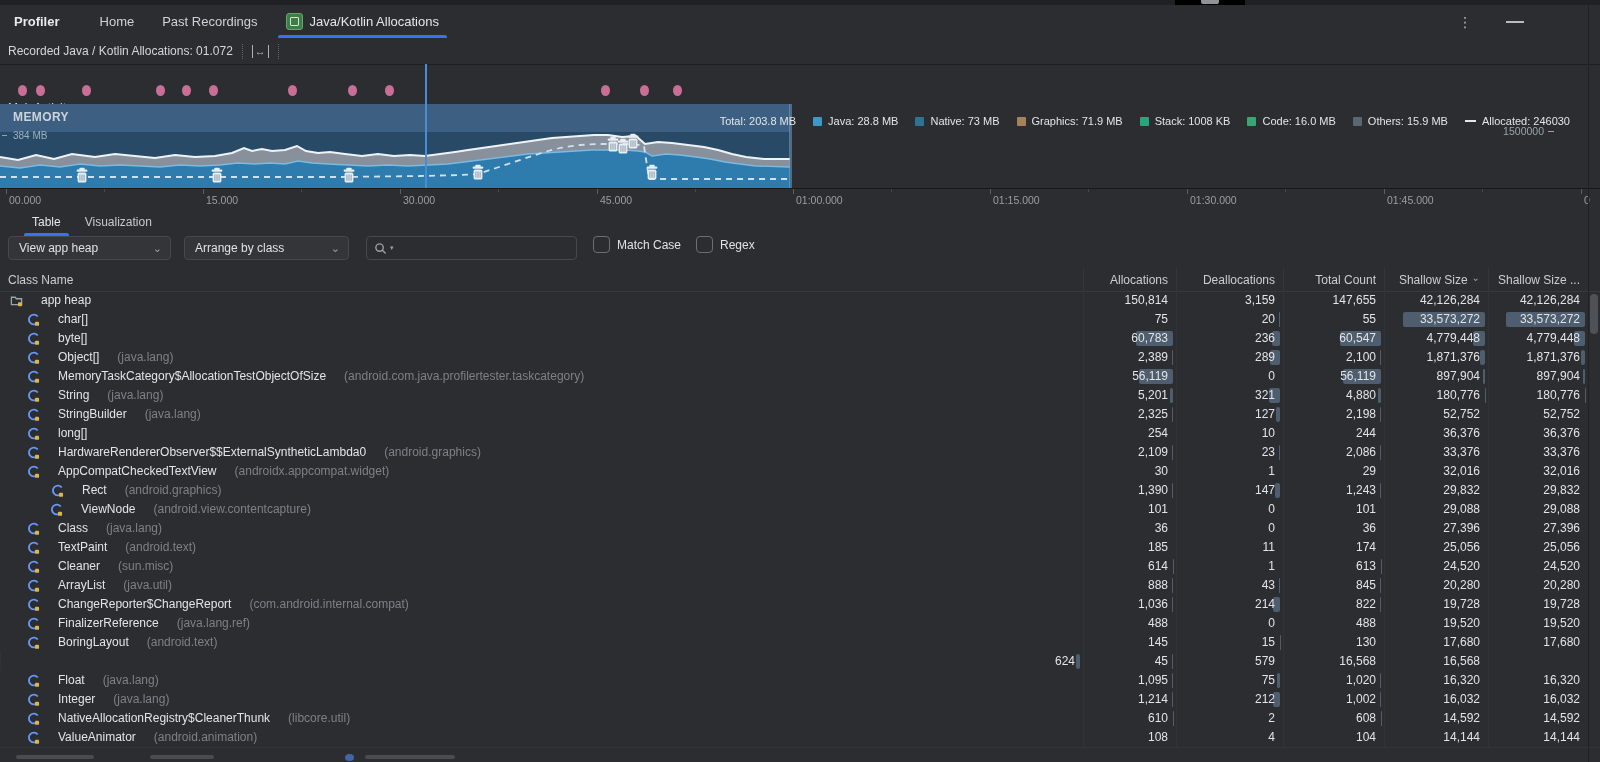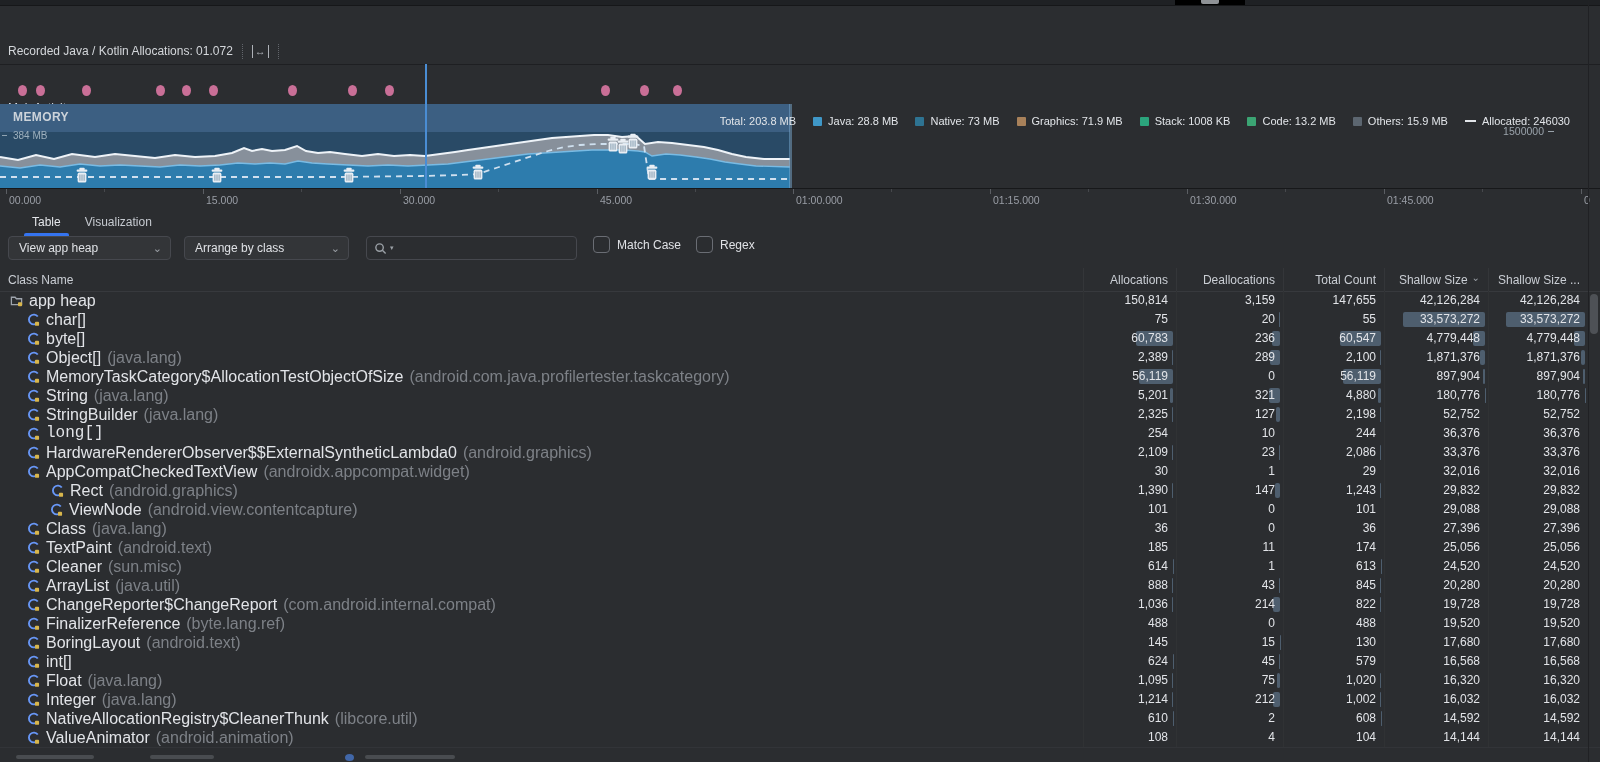--- a/index.html
+++ b/index.html
@@ -82,21 +82,21 @@
   .thead{position:absolute;top:268px;left:0;right:0;height:23px;border-bottom:1px solid #37393d;background:#2b2d30}
   .hcell{display:flex;align-items:center;height:23px;font-size:12px;color:#caced4;box-sizing:border-box;white-space:nowrap;overflow:hidden}
   .hcell.name{padding-left:8px}
   .hcell.num{justify-content:flex-end;padding-right:8px;border-left:1px solid #343639;gap:4px}
   .sort{color:#9ba0a6;font-size:10px;line-height:10px;margin-top:-3px}
   .tbody{position:absolute;top:291px;left:0;right:0}
   .trow{height:19px}
   .cell{position:relative;height:19px;line-height:19px;box-sizing:border-box}
   .cell.num{text-align:right;padding-right:8px;font-size:12px;color:#e2e4e8;border-left:1px solid #303234}
   .cell.gutter{border-left:1px solid #303234}
-  .cell.name{display:flex;align-items:center;gap:6px;font-size:16px;white-space:nowrap;overflow:hidden}
+  .cell.name{display:flex;align-items:center;gap:18px;font-size:12px;white-space:nowrap;overflow:hidden}
   .nm{color:#e2e4e8}
   .pkg{color:#7d8187}
   .cicon{display:flex;flex:0 0 auto}
   .bar{position:absolute;right:3px;top:2px;height:15px;background:rgba(127,163,197,.42);border-radius:2px}
   .val{position:relative;z-index:1}
 
   
   .sliver{position:absolute;top:747px;left:0;right:0;height:15px;border-top:1px solid #323438;background:#2b2d30}
   .frag{position:absolute;top:7px;height:4px;border-radius:2px;background:#6f7378;opacity:.45}
   .fragdot{position:absolute;top:6px;width:9px;height:7px;border-radius:50%;background:#4a7bd0;opacity:.75}
@@ -107,20 +107,41 @@
 </head>
 <body>
 
 <div class="app">
 
   <div class="topstrip"></div>
   <div class="notch">
       <div class="notch-cam"></div>
     </div>
 
+  <header class="topbar">
+    <div class="wtitle">Profiler</div>
+    <div class="ttabs">
+        <div class="ttab">
+          <div>Home</div>
+        </div>
+        <div class="ttab">
+          <div>Past Recordings</div>
+        </div>
+        <div class="ttab active">
+          <div class="alloc-ico"></div>
+          <div>Java/Kotlin Allocations</div>
+        </div>
+      </div>
+    <div class="win-actions">
+      <div class="more">⋮</div>
+      <div class="hide">
+          <i class="dash"></i>
+        </div>
+    </div>
+  </header>
 
   <div class="recbar">
     <span>Recorded Java / Kotlin Allocations: 01.072</span>
     <i class="dotsep"></i>
     <span class="fitic">↔</span>
     <i class="dotsep"></i>
   </div>
 
   <div class="events">
     <div>
@@ -188,21 +209,21 @@
         <div class="lg-item">
           <div class="lg-sq" style="background: rgb(168, 129, 90);"></div>
           <div>Graphics: 71.9 MB</div>
         </div>
         <div class="lg-item">
           <div class="lg-sq" style="background: rgb(43, 164, 124);"></div>
           <div>Stack: 1008 KB</div>
         </div>
         <div class="lg-item">
           <div class="lg-sq" style="background: rgb(59, 164, 115);"></div>
-          <div>Code: 13.2 MB</div>
+          <div>Code: 16.0 MB</div>
         </div>
         <div class="lg-item">
           <div class="lg-sq" style="background: rgb(92, 102, 112);"></div>
           <div>Others: 15.9 MB</div>
         </div>
         <div class="lg-item">
           <div class="lg-dash"></div>
           <div>Allocated: 246030</div>
         </div>
       </div>
@@ -514,21 +535,21 @@
         </div>
         <div class="cell num">
           <div class="val">52,752</div>
         </div>
         <div class="cell num">
           <div class="val">52,752</div>
         </div>
         <div class="cell gutter"></div>
       </div>
       <div class="trow grid">
-        <div class="cell name" style="padding-left: 27px; font-family: Liberation Mono, monospace;">
+        <div class="cell name" style="padding-left: 27px;">
           <span class="cicon">
             <svg width="13" height="13" viewBox="0 0 14 14">
               <path d="M11.6 3.8 A5.3 5.3 0 1 0 11.6 10.2" fill="none" stroke="#6897f7" stroke-width="2"></path>
               <rect x="8.6" y="9.4" width="4.4" height="4.4" rx="1" fill="#d8b64c"></rect>
             </svg>
           </span>
           <div class="nm">long[]</div>
         </div>
         <div class="cell num">
           <div class="val">254</div>
@@ -815,21 +836,21 @@
       </div>
       <div class="trow grid">
         <div class="cell name" style="padding-left: 27px;">
           <span class="cicon">
             <svg width="13" height="13" viewBox="0 0 14 14">
               <path d="M11.6 3.8 A5.3 5.3 0 1 0 11.6 10.2" fill="none" stroke="#6897f7" stroke-width="2"></path>
               <rect x="8.6" y="9.4" width="4.4" height="4.4" rx="1" fill="#d8b64c"></rect>
             </svg>
           </span>
           <div class="nm">FinalizerReference</div>
-          <div class="pkg">(byte.lang.ref)</div>
+          <div class="pkg">(java.lang.ref)</div>
         </div>
         <div class="cell num">
           <div class="val">488</div>
         </div>
         <div class="cell num">
           <div class="val">0</div>
         </div>
         <div class="cell num">
           <div class="val">488</div>
         </div>
@@ -864,29 +885,20 @@
         </div>
         <div class="cell num">
           <div class="val">17,680</div>
         </div>
         <div class="cell num">
           <div class="val">17,680</div>
         </div>
         <div class="cell gutter"></div>
       </div>
       <div class="trow grid">
-        <div class="cell name" style="padding-left: 27px;">
-          <span class="cicon">
-            <svg width="13" height="13" viewBox="0 0 14 14">
-              <path d="M11.6 3.8 A5.3 5.3 0 1 0 11.6 10.2" fill="none" stroke="#6897f7" stroke-width="2"></path>
-              <rect x="8.6" y="9.4" width="4.4" height="4.4" rx="1" fill="#d8b64c"></rect>
-            </svg>
-          </span>
-          <div class="nm">int[]</div>
-        </div>
         <div class="cell num">
           <div class="bar" style="width: 0.413755%;"></div>
           <div class="val">624</div>
         </div>
         <div class="cell num">
           <div class="bar" style="width: 1.4245%;"></div>
           <div class="val">45</div>
         </div>
         <div class="cell num">
           <div class="val">579</div>

